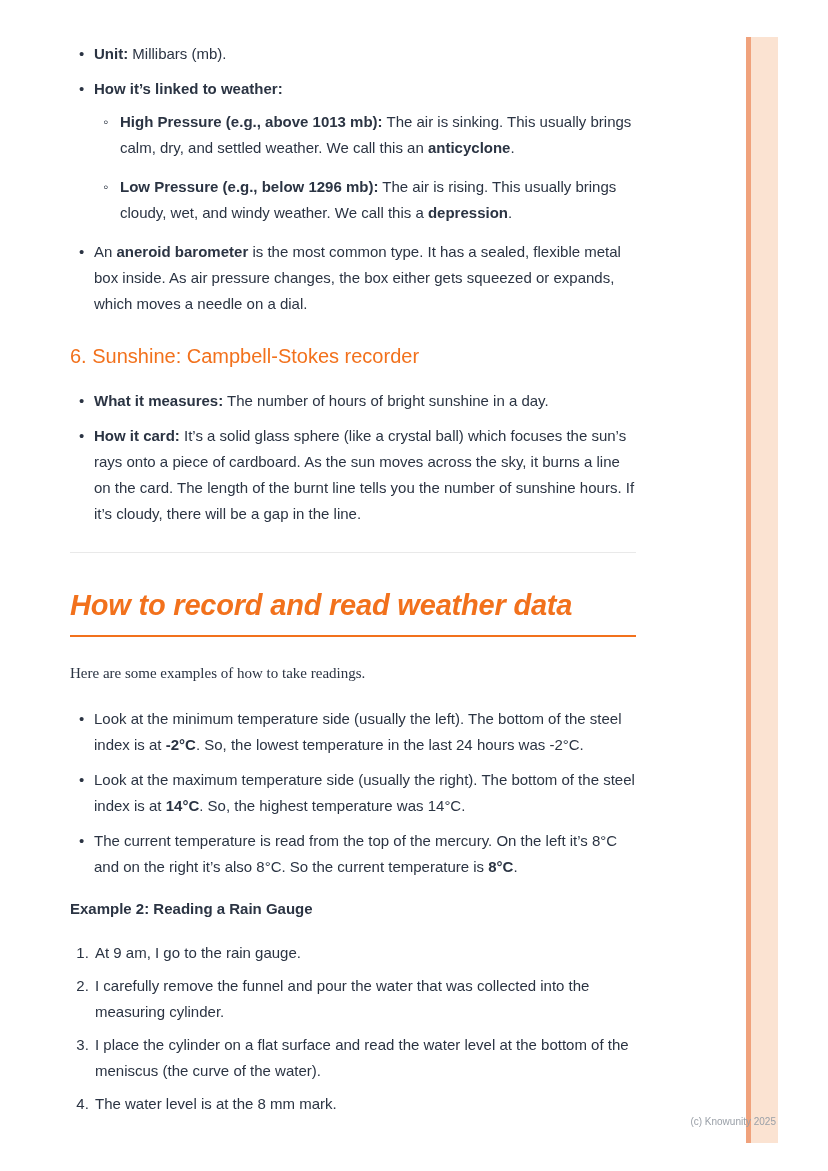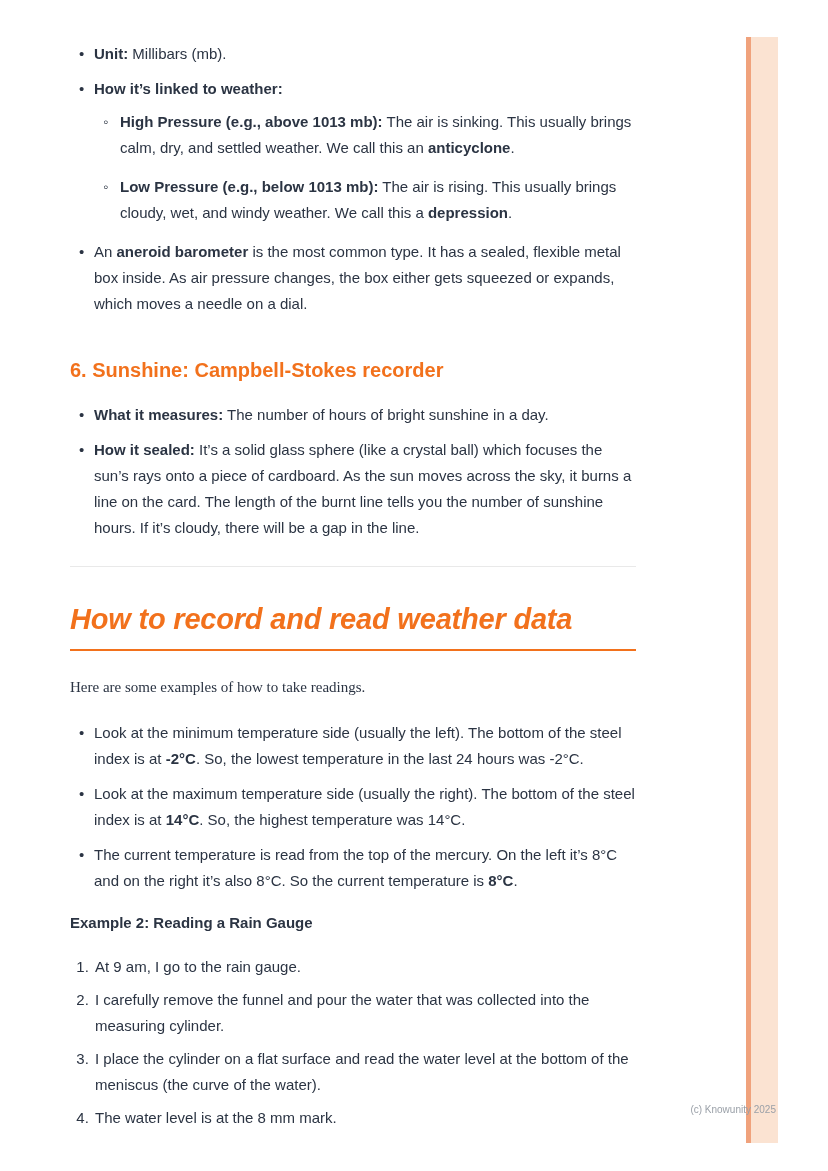--- a/index.html
+++ b/index.html
@@ -44,22 +44,22 @@
   ul.subbullets > li::before {
     content: "\25E6";
     position: absolute;
     left: -17px;
     top: 0;
   }
 
   h2.section-heading {
     color: var(--accent, #f2711c);
     font-size: 20px;
-    font-weight: 700;
-    margin: 41px 0 19px 0;
+    font-weight: 400;
+    margin: 27px 0 19px 0;
     line-height: 1.3;
   }
   hr.divider {
     border: none;
     border-top: 1px solid var(--divider, #e9e9e9);
     margin: 25px 0 0 0;
   }
   h1.page-title {
     color: var(--accent, #f2711c);
     font-size: 29px;
@@ -99,51 +99,51 @@
     right: 50px;
     width: 32px;
     height: 1106px;
     background: var(--stripe-light, #fbe3d2);
     border-left: 5px solid var(--stripe-dark, #f0a27c);
     z-index: 1;
   }
   .copyright {
     position: absolute;
     right: 52px;
-    bottom: 56px;
+    bottom: 44px;
     font-size: 10px;
     color: var(--muted, #9aa0a8);
     z-index: 2;
     white-space: nowrap;
   }
 </style>
 </head>
 <body>
 
 <div class="page">
 
   <div class="content">
 
     <ul class="bullets">
       <li><strong>Unit:</strong><span> Millibars (mb).</span></li>
       <li>
         <span><strong>How it’s linked to weather:</strong></span>
         <ul class="subbullets">
           <li><strong>High Pressure (e.g., above 1013 mb):</strong><span> The air is sinking. This usually brings calm, dry, and settled weather. We call this an </span><strong>anticyclone</strong><span>.</span></li>
-          <li><strong>Low Pressure (e.g., below 1013 mb):</strong><span> The air is rising. This usually brings cloudy, wet, and windy weather. We call this a </span><strong>depression</strong><span>.</span></li>
+          <li><strong>Low Pressure (e.g., below 1296 mb):</strong><span> The air is rising. This usually brings cloudy, wet, and windy weather. We call this a </span><strong>depression</strong><span>.</span></li>
         </ul>
       </li>
       <li><span>An </span><strong>aneroid barometer</strong><span> is the most common type. It has a sealed, flexible metal box inside. As air pressure changes, the box either gets squeezed or expands, which moves a needle on a dial.</span></li>
     </ul>
 
     <h2 class="section-heading">6. Sunshine: Campbell-Stokes recorder</h2>
 
     <ul class="bullets">
       <li><strong>What it measures:</strong><span> The number of hours of bright sunshine in a day.</span></li>
-      <li><strong>How it sealed:</strong><span> It’s a solid glass sphere (like a crystal ball) which focuses the sun’s rays onto a piece of cardboard. As the sun moves across the sky, it burns a line on the card. The length of the burnt line tells you the number of sunshine hours. If it’s cloudy, there will be a gap in the line.</span></li>
+      <li><strong>How it card:</strong><span> It’s a solid glass sphere (like a crystal ball) which focuses the sun’s rays onto a piece of cardboard. As the sun moves across the sky, it burns a line on the card. The length of the burnt line tells you the number of sunshine hours. If it’s cloudy, there will be a gap in the line.</span></li>
     </ul>
 
     <hr class="divider">
 
     <h1 class="page-title">How to record and read weather data</h1>
 
     <p class="intro">Here are some examples of how to take readings.</p>
 
 
     <ul class="bullets example">

